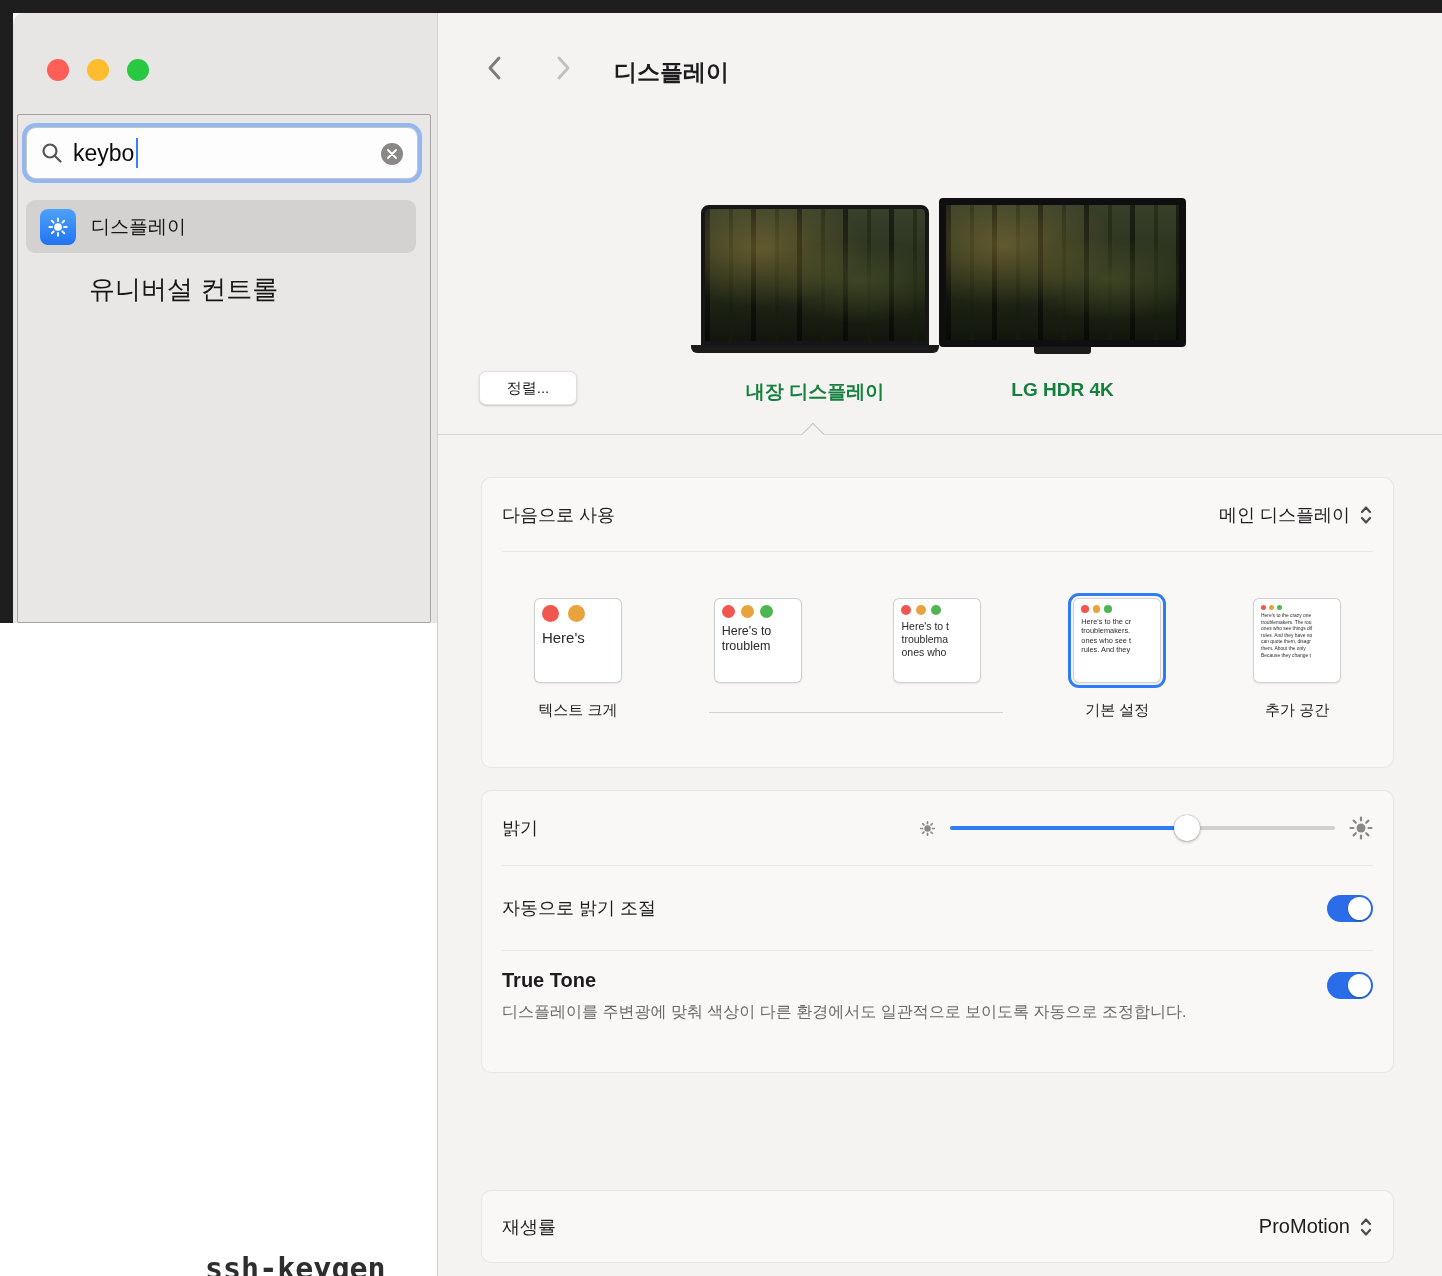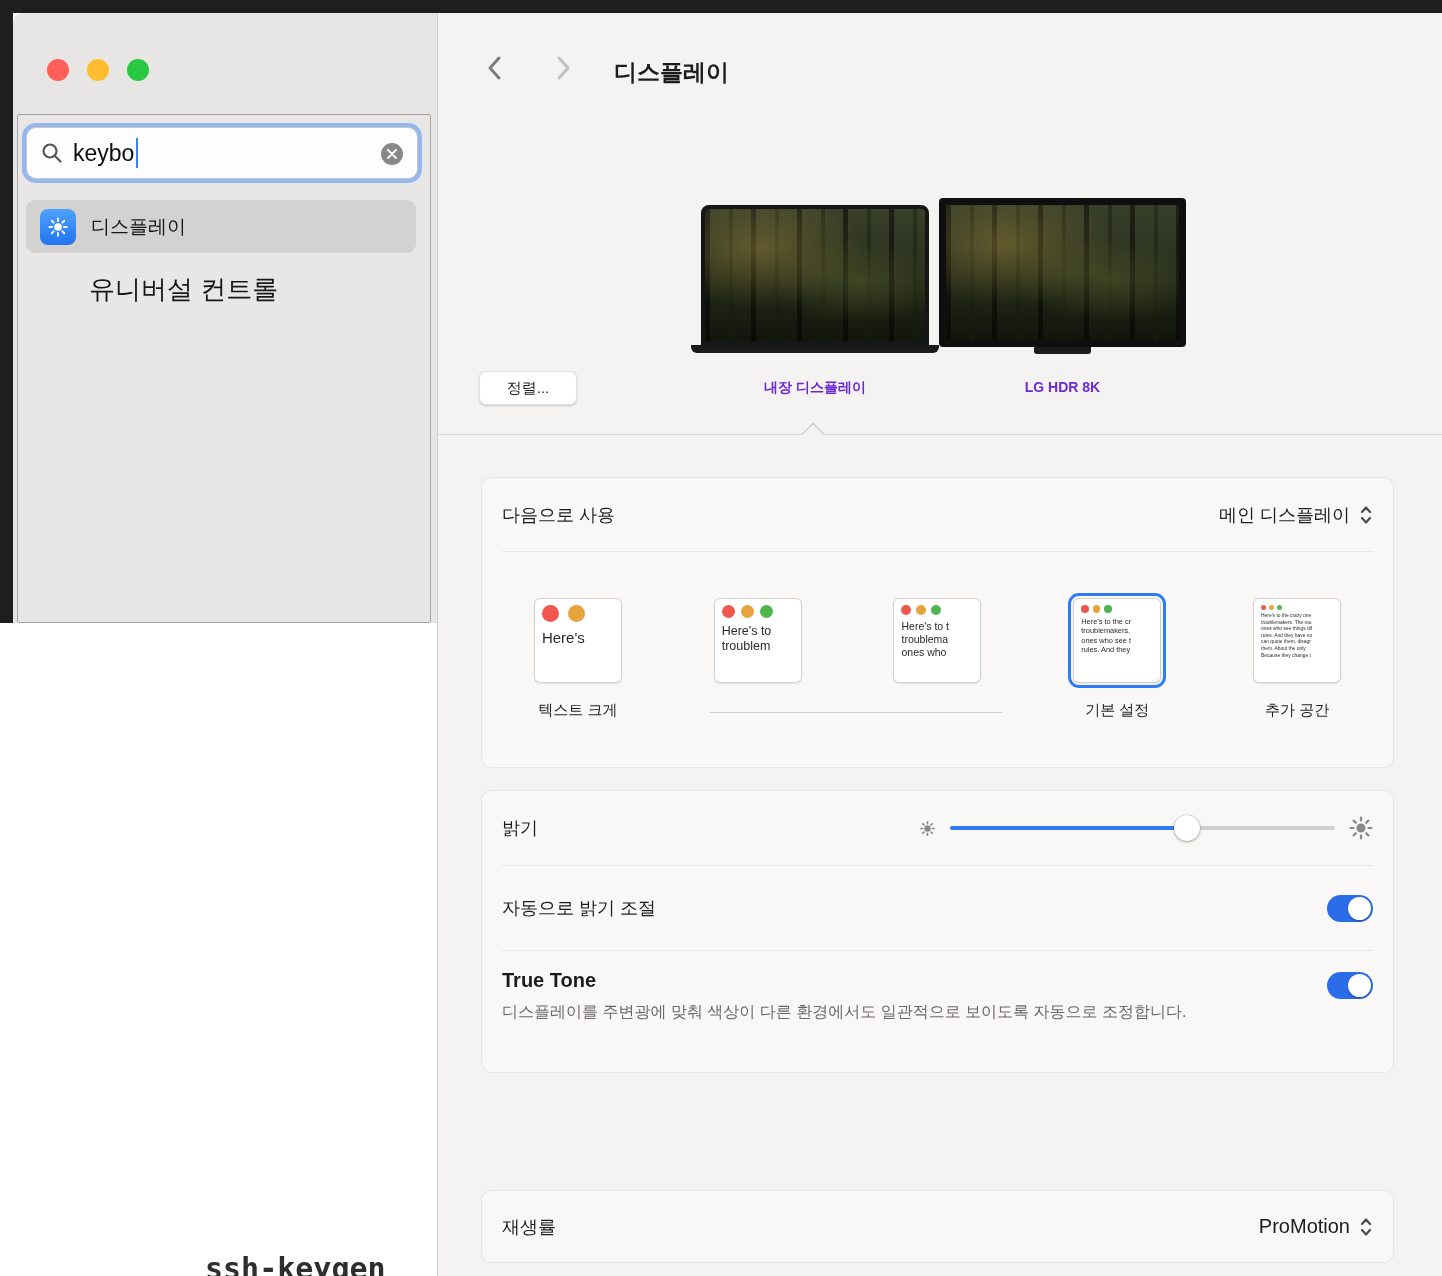--- a/index.html
+++ b/index.html
@@ -57,21 +57,21 @@
   .laptop { position:absolute; left:263px; top:192px; width:228px; height:148px; cursor:pointer; }
   .laptop-screen { width:228px; height:140px; border:4px solid #161616; border-radius:8px 8px 0 0; }
   .laptop-base { position:absolute; left:-10px; top:140px; width:248px; height:8px;
                  background:#1b1b1b; border-radius:0 0 6px 6px; }
 
   .monitor { position:absolute; left:501px; top:185px; width:247px; height:160px; cursor:pointer; }
   .monitor-screen { width:247px; height:149px; border:7px solid #0f0f0f; border-radius:4px; }
   .monitor-stand { position:absolute; left:95px; top:149px; width:57px; height:7px;
                    background:#1b1b1b; border-radius:0 0 3px 3px; }
 
-  .disp-label { position:absolute; top:366px; text-align:center; font-size:14px; font-weight:700; color:#6d28d9; }
+  .disp-label { position:absolute; top:366px; text-align:center; font-size:19px; font-weight:700; color:#15803d; }
   .disp-label.l1 { left:263px; width:228px; }
   .disp-label.l2 { left:501px; width:247px; }
 
   .arrange-btn { position:absolute; left:41px; top:358px; width:98px; height:34px; background:#ffffff;
                  border:1px solid rgba(0,0,0,0.12); border-radius:7px; box-shadow:0 1px 2px rgba(0,0,0,0.18);
                  display:flex; align-items:center; justify-content:center; font-size:15px; color:#1c1c1e; cursor:pointer; }
 
   .section-divider { position:absolute; left:0; top:421px; width:1005px; height:1px; background:#d8d6d4; z-index:1; }
   .notch { position:absolute; left:367px; top:413px; width:16px; height:16px; background:#f5f3f1;
            border-left:1px solid #c6c4c2; border-top:1px solid #c6c4c2; transform:rotate(45deg); z-index:2; }
@@ -194,21 +194,21 @@
 
     <div class="laptop">
       <div class="laptop-screen forest"></div>
       <div class="laptop-base"></div>
     </div>
     <div class="monitor">
       <div class="monitor-screen forest"></div>
       <div class="monitor-stand"></div>
     </div>
     <div class="disp-label l1">내장 디스플레이</div>
-    <div class="disp-label l2">LG HDR 8K</div>
+    <div class="disp-label l2">LG HDR 4K</div>
 
     <div class="arrange-btn">정렬...</div>
 
     <div class="section-divider"></div>
     <div class="notch"></div>
 
     <div class="panel panel-2">
       <div class="row" style="height:74px;">
         <span class="row-label">밝기</span>
         <span class="slider-group">

